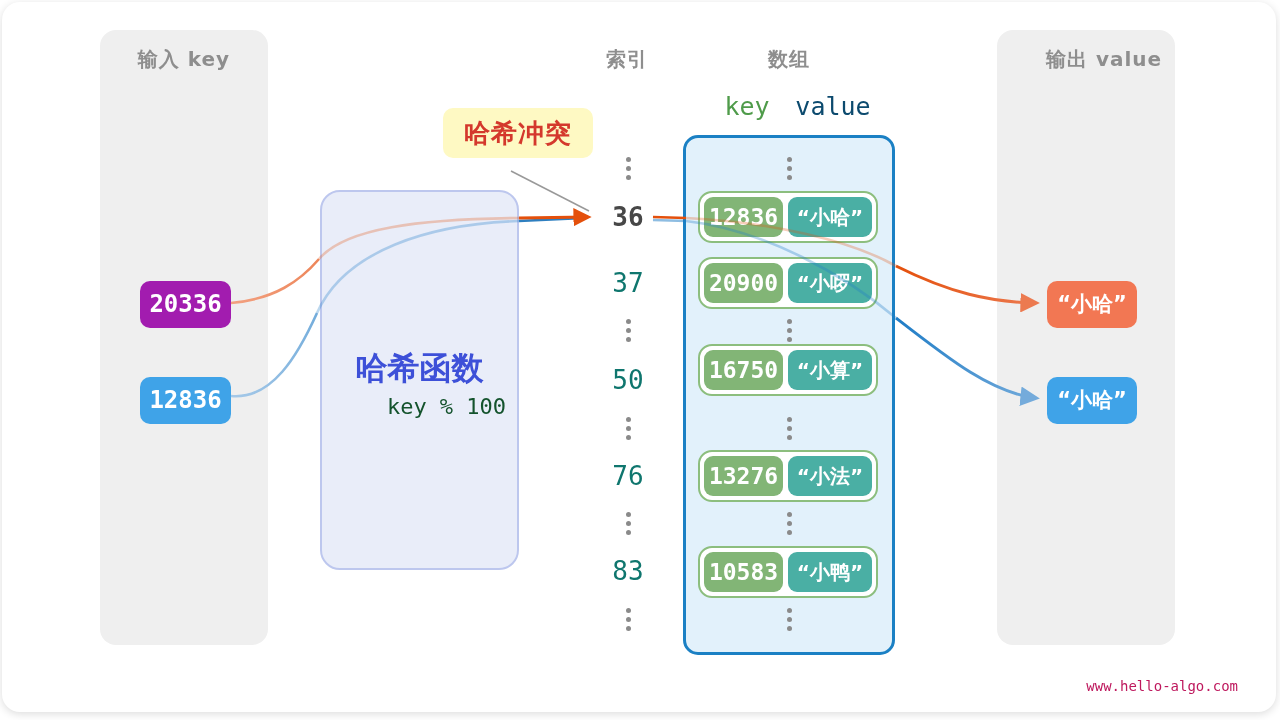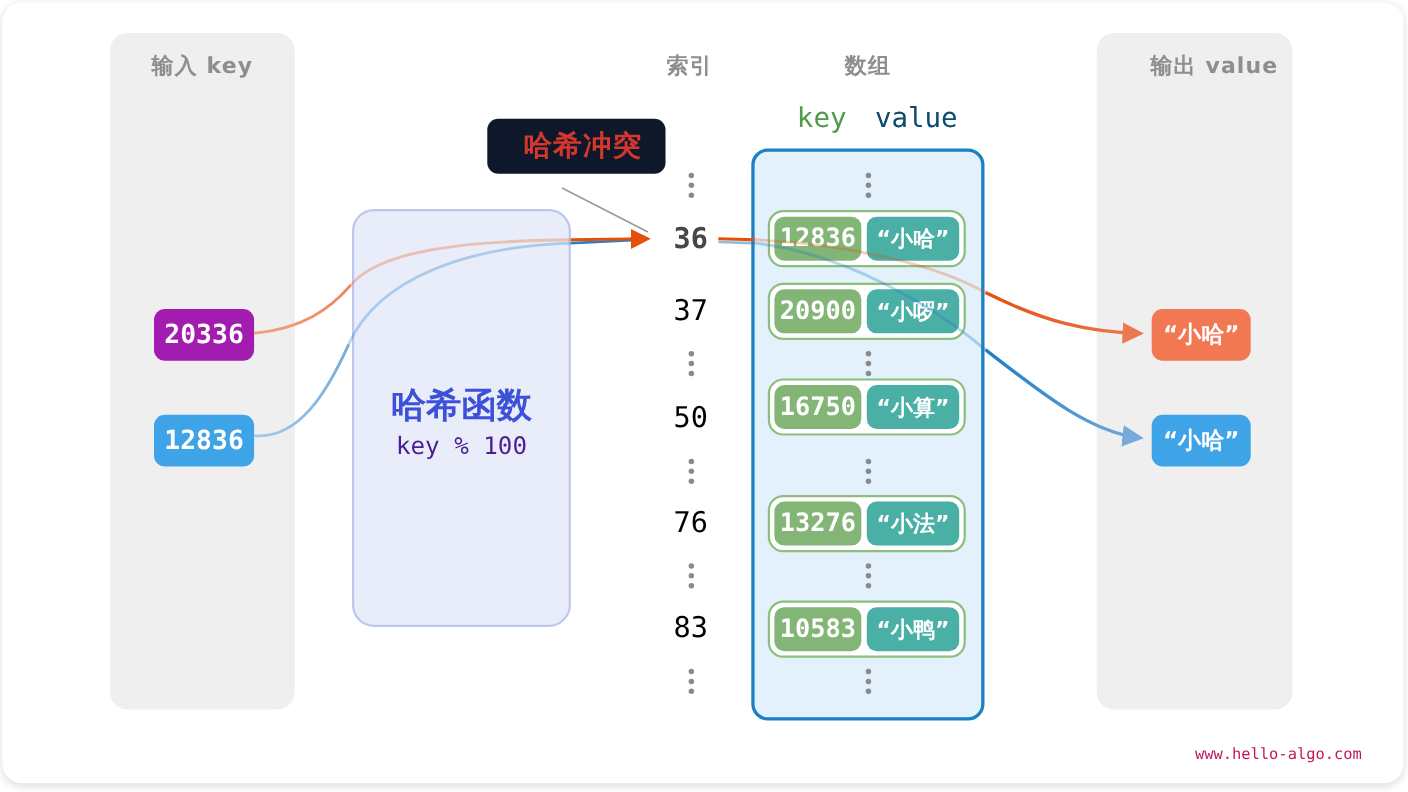--- a/index.html
+++ b/index.html
@@ -11,35 +11,35 @@
   .panel.right{left:997px;width:178px;}
   .hdr{position:absolute;top:46px;font-size:20px;font-weight:bold;color:#8e8e8e;text-align:center;letter-spacing:1px;}
   .kvhdr{position:absolute;top:92px;height:30px;font-family:"DejaVu Sans Mono","Liberation Mono",monospace;
          font-size:25px;font-weight:500;text-align:center;line-height:30px;}
   .kvhdr.k{left:712px;width:70px;color:#4f9b4a;}
   .kvhdr.v{left:793px;width:80px;color:#0c4a6e;}
   .hashbox{position:absolute;left:320px;top:190px;width:199px;height:380px;background:#e9edf9;
            border:2px solid #bdc7ee;border-radius:20px;box-sizing:border-box;}
   .hashtitle{position:absolute;left:320px;top:347px;width:199px;text-align:center;font-size:32px;font-weight:bold;color:#3d50d8;}
   .hashformula{position:absolute;left:320px;top:394px;width:199px;text-align:center;
-               font-family:"DejaVu Sans Mono","Liberation Mono",monospace;font-size:22px;color:#4c1d95;}
-  .collision{position:absolute;left:443px;top:108px;width:150px;height:50px;background:#0f172a;border-radius:10px;
-             color:#d4382c;font-size:26px;font-weight:bold;text-align:center;line-height:50px;letter-spacing:1px;padding-left:12px;}
+               font-family:"DejaVu Sans Mono","Liberation Mono",monospace;font-size:22px;color:#14532d;padding-left:27px;}
+  .collision{position:absolute;left:443px;top:108px;width:150px;height:50px;background:#fef9c3;border-radius:10px;
+             color:#d4382c;font-size:26px;font-weight:bold;text-align:center;line-height:50px;letter-spacing:1px;}
   .arraybox{position:absolute;left:683px;top:135px;width:212px;height:520px;background:#e2f1fb;
             border:3px solid #1b80c4;border-radius:15px;box-sizing:border-box;}
   .keybox{position:absolute;width:91px;height:47px;border-radius:10px;color:#fff;text-align:center;line-height:47px;
           font-family:"DejaVu Sans Mono","Liberation Mono",monospace;font-size:24px;font-weight:bold;}
   .keybox.orange{background:#a21caf;}
   .keybox.blue{background:#3fa3e8;}
   .outbox{position:absolute;width:90px;height:47px;border-radius:10px;color:#fff;text-align:center;line-height:47px;
           font-size:21px;font-weight:bold;}
   .outbox.orange{background:#f27753;}
   .outbox.blue{background:#3fa3e8;}
   .idx{position:absolute;width:80px;text-align:center;font-family:"DejaVu Sans Mono","Liberation Mono",monospace;
-       font-size:26px;color:#000000;height:30px;line-height:30px;}
+       font-size:26px;color:#0f766e;height:30px;line-height:30px;}
   .idx.hot{color:#474747;font-weight:bold;}
   .vdots{position:absolute;display:flex;flex-direction:column;align-items:center;gap:4px;width:10px;}
   .vdots i{width:5px;height:5px;border-radius:50%;background:#8a8a8a;}
   .pair{position:absolute;left:698px;width:180px;height:52px;background:#ffffff;border:2px solid #8cbe7e;
         border-radius:14px;box-sizing:border-box;display:flex;gap:5px;padding:4px;}
   .pkey{width:79px;background:#82b576;border-radius:9px;color:#fff;display:flex;align-items:center;justify-content:center;
         font-family:"DejaVu Sans Mono","Liberation Mono",monospace;font-size:23px;font-weight:bold;}
   .pval{flex:1;background:#4aafa4;border-radius:9px;color:#fff;display:flex;align-items:center;justify-content:center;
         font-size:20px;font-weight:bold;}
   .watermark{position:absolute;right:42px;top:678px;font-family:"DejaVu Sans Mono","Liberation Mono",monospace;

